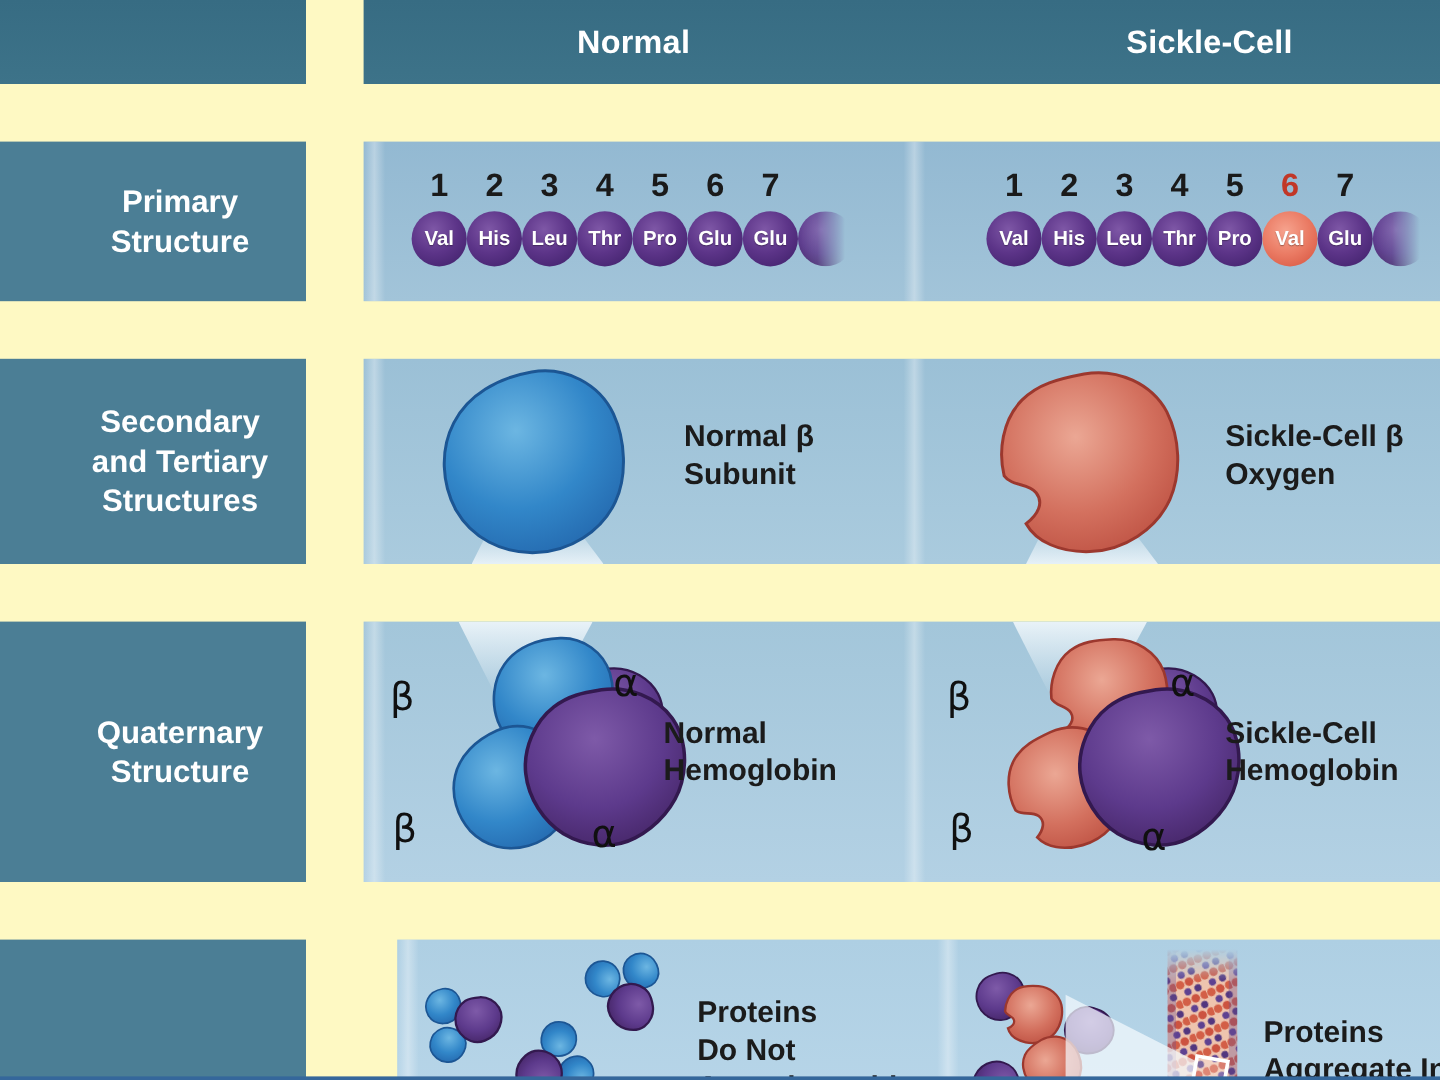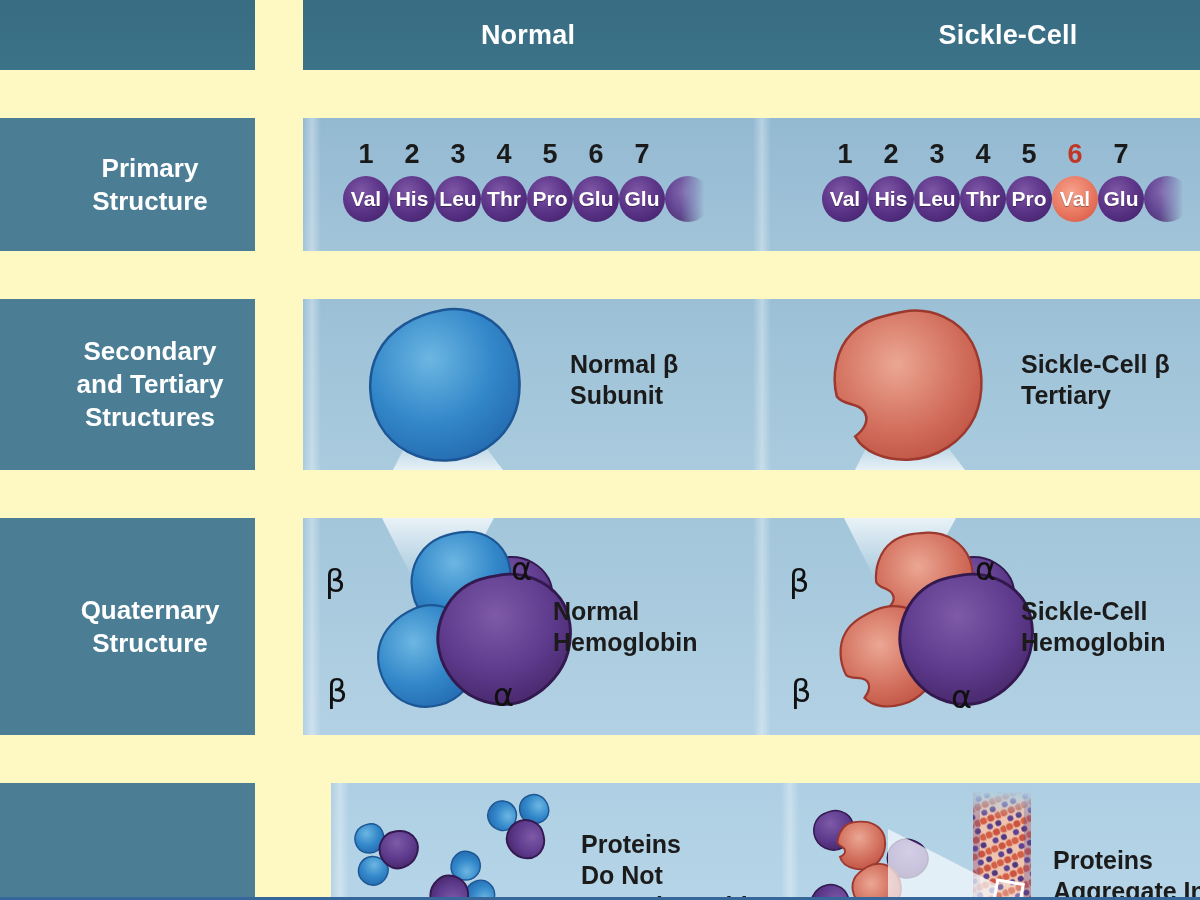--- a/index.html
+++ b/index.html
@@ -30,21 +30,21 @@
   .vband.b1 { left:0; } .vband.b2 { left:450px; }
   .bottom-strip { position:absolute; left:0; bottom:0; width:1200px; height:3px; background:#35679b; }
 
   
   .chain { position:absolute; top:14px; display:flex; }
   .aa { width:46px; display:flex; flex-direction:column; align-items:center; }
   .num { height:44px; font-size:27px; font-weight:bold; color:#1a1a1a; display:flex; align-items:center; }
   .num.red { color:#c13727; }
   .ball { width:46px; height:46px; border-radius:50%; display:flex; align-items:center; justify-content:center;
     background:radial-gradient(circle at 40% 33%, #7e57a6 0%, #5c3488 48%, #3c1e66 100%);
-    color:#fff; font-weight:bold; font-size:21px; text-shadow:0 1px 1px rgba(0,0,0,.35); }
+    color:#fff; font-weight:bold; font-size:17px; text-shadow:0 1px 1px rgba(0,0,0,.35); }
   .ball.red { background:radial-gradient(circle at 42% 36%, #f6a38e 0%, #ea7a63 50%, #d4503c 100%); }
   .fadeball { margin-top:44px; }
 
   
   .beam { position:absolute; pointer-events:none; }
   .beam.down { background:linear-gradient(180deg,rgba(245,250,253,0),rgba(245,250,253,.8)); }
   .beam.up { background:linear-gradient(180deg,rgba(245,250,253,.85),rgba(245,250,253,0)); }
   .trap-narrow-top { clip-path:polygon(16% 0,76% 0,100% 100%,0 100%); }
   .trap-wide-top { clip-path:polygon(0 0,100% 0,70% 100%,28% 100%); }
 
@@ -193,21 +193,21 @@
         <use href="#blobRound" fill="url(#gBlue)" stroke="#1c5694" stroke-width="3"></use>
       </svg>
       <div class="note" style="left:267px;top:50px">Normal β
 Subunit</div>
 
       <div class="beam down trap-narrow-top" style="left:552px;top:136px;width:110px;height:35px"></div>
       <svg class="abs" style="left:517px;top:6px" width="170" height="158" viewBox="0 0 200 190">
         <use href="#blobNotch" fill="url(#gRed)" stroke="#9c382e" stroke-width="3"></use>
       </svg>
       <div class="note" style="left:718px;top:50px">Sickle-Cell β
-Tertiary</div>
+Oxygen</div>
     </div>
 
     <div class="cell label-cell">
       <div class="label-text">Quaternary
 Structure</div>
     </div>
     <div class="cell content r3">
       <div class="vband b1"></div>
       <div class="vband b2"></div>
 

